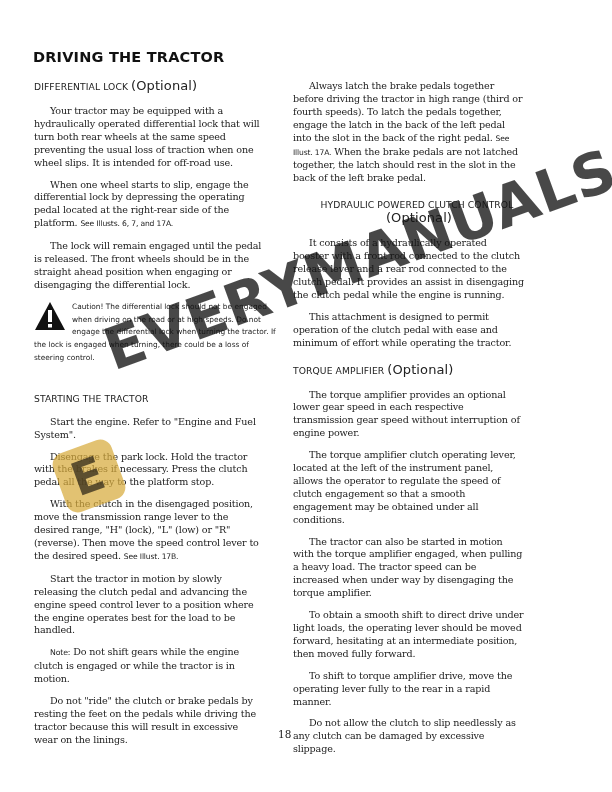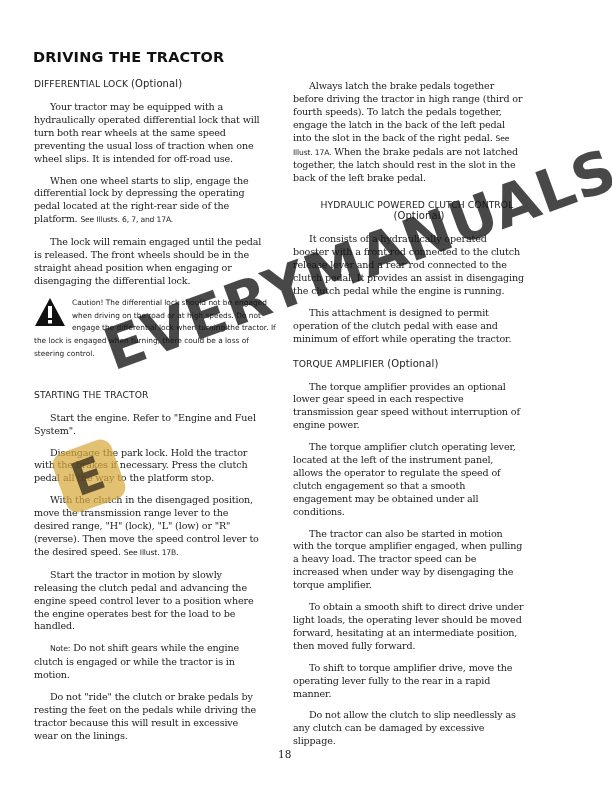--- a/index.html
+++ b/index.html
@@ -13,35 +13,35 @@
     font-family: "DejaVu Sans", sans-serif; font-weight: bold; font-size: 14.5px; letter-spacing: 0.2px;
     color: #111;
   }
   .col { position: absolute; top: 78px; }
   .col-left { left: 34px; width: 246px; }
   .col-right { left: 293px; width: 248px; top: 80px; }
   .h2 {
     font-family: "DejaVu Sans", sans-serif; font-size: 9.2px; font-weight: normal; color: #222;
     letter-spacing: 0.1px; margin: 0 0 12px 0;
   }
-  .h2 .opt { font-size: 10px; }
+  .h2 .opt { font-size: 13px; }
   .p {
     font-family: "DejaVu Serif", serif; font-size: 9.6px; line-height: 12.9px; color: #222;
     margin: 0 17px 9px 0; text-indent: 16px; text-align: left; letter-spacing: -0.15px;
   }
   .ref { font-family: "DejaVu Sans", sans-serif; font-size: 7.6px; }
   .note-lbl { font-family: "DejaVu Sans", sans-serif; font-size: 7.8px; }
   .caution {
     position: relative; font-family: "DejaVu Sans", sans-serif; font-size: 7.4px; line-height: 12.8px;
     color: #1a1a1a; margin: 6px 0 0 0;
   }
   .caution .warn-icon { float: left; width: 32px; height: 30px; margin: 0 6px 0 0; }
   .spacer { height: 28px; }
   .page-num {
-    position: absolute; left: 278px; top: 748px;
+    position: absolute; left: 278px; top: 728px;
     font-family: "DejaVu Serif", serif; font-size: 10.5px; color: #222;
   }
   .watermark {
     position: absolute; left: 95px; top: 320px; transform: rotate(-20deg); transform-origin: left top;
     font-family: "DejaVu Sans", sans-serif; font-weight: bold; font-size: 58px; color: rgba(20,20,20,0.78);
     letter-spacing: 1px; pointer-events: none; white-space: nowrap;
   }
   .wm-logo {
     position: absolute; left: 58px; top: 445px; width: 62px; height: 62px; border-radius: 12px;
     background: rgba(215,170,60,0.72); transform: rotate(-20deg);

